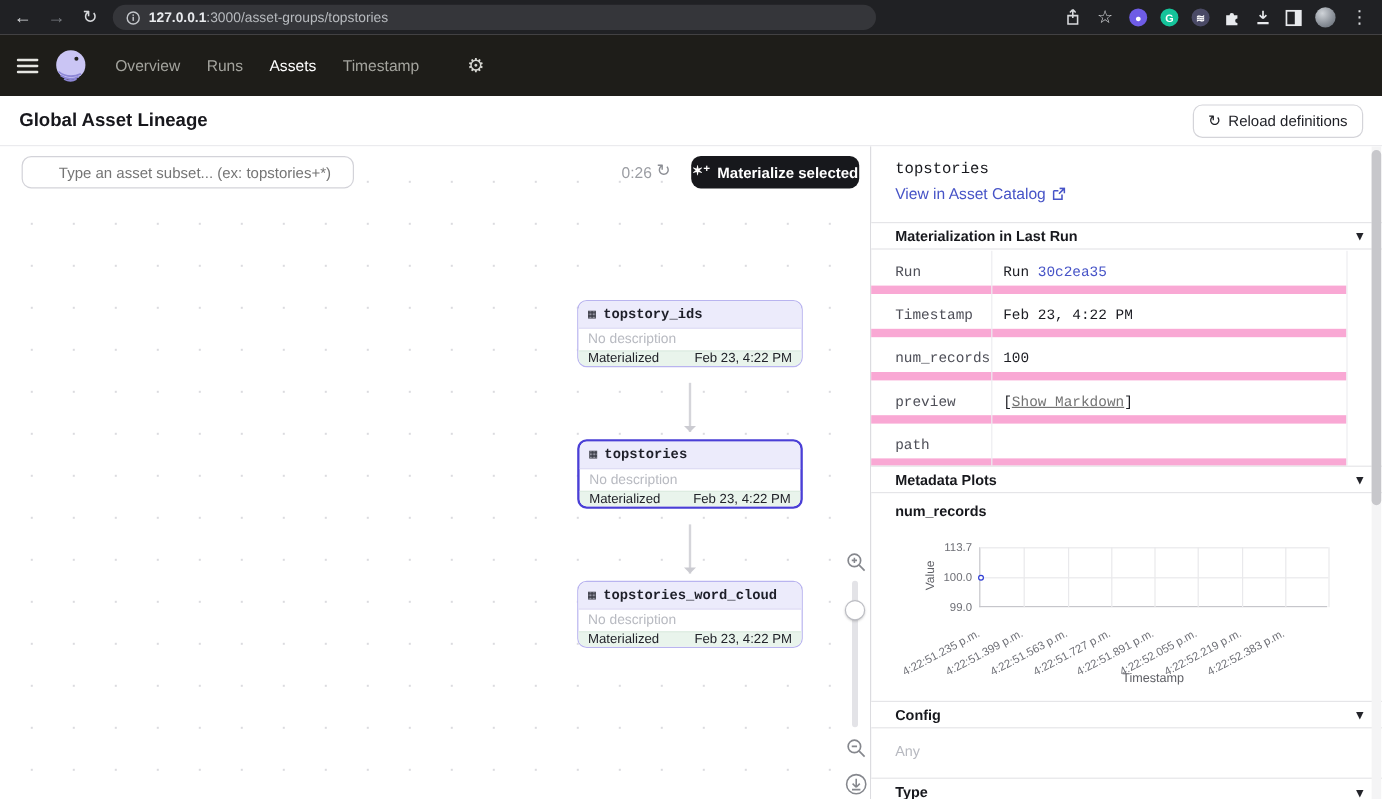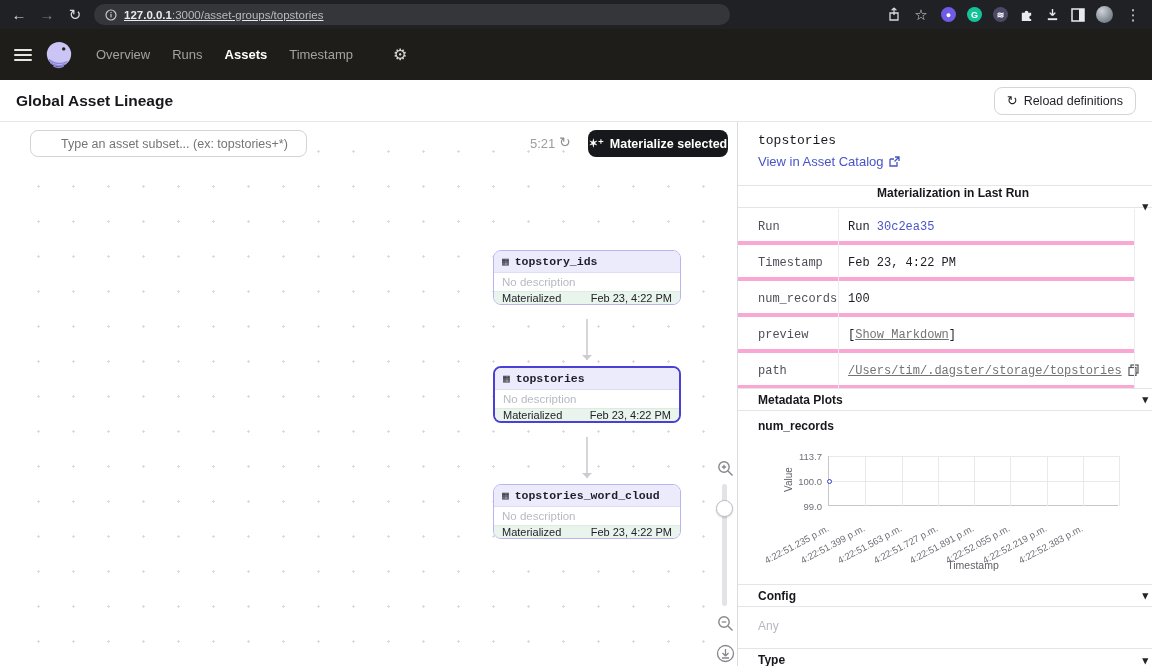--- a/index.html
+++ b/index.html
@@ -7,55 +7,55 @@
   .screen { position:relative; width:1152px; height:666px; background:#fff; overflow:hidden;
             font-family:"Liberation Sans", sans-serif; }
 
   
   .browser-bar { position:absolute; left:0; top:0; width:1152px; height:29px; background:#202124;
                  display:flex; align-items:center; padding:0 10px; gap:10px; }
   .bicon { color:#d7d9dc; font-size:15px; line-height:1; width:18px; text-align:center; cursor:pointer; }
   .bicon.dim { color:#797d82; }
   .url-pill { height:21px; flex:0 0 636px; background:#35363a; border-radius:11px; display:flex;
               align-items:center; gap:7px; padding:0 11px; overflow:hidden; }
-  .url-text { font-size:11.5px; color:#e8eaed; font-weight:700; white-space:nowrap;text-decoration:underline; }
+  .url-text { font-size:11.5px; color:#e8eaed; font-weight:700; white-space:nowrap; }
   .url-text .path { color:#b7babe; font-weight:400; }
   .chrome-right { margin-left:auto; display:flex; align-items:center; gap:11px; }
   .ext-dot { width:15px; height:15px; border-radius:50%; display:flex; align-items:center;
              justify-content:center; font-size:9px; color:#fff; font-weight:700; cursor:pointer; }
   .avatar { width:17px; height:17px; border-radius:50%;
             background:radial-gradient(circle at 35% 30%, #cfd3d8 0%, #8d939b 55%, #5d646d 100%); cursor:pointer; }
 
   
   .nav-bar { position:absolute; left:0; top:29px; width:1152px; height:51px; background:#1e1d19;
              display:flex; align-items:center; padding:0 14px; }
   .hamburger { width:18px; display:flex; flex-direction:column; gap:3px; cursor:pointer; margin-right:12px; }
   .hamburger span { display:block; height:2px; background:#e6e6e2; border-radius:1px; }
   .logo { width:30px; height:30px; margin-right:22px; cursor:pointer; }
   .nav-item { color:#a3a39d; font-size:13px; margin-right:22px; cursor:pointer; }
-  .nav-item.active { color:#ffffff; font-weight:700; }
+  .nav-item.active { color:#ffffff; font-weight:400; }
   .search-pill { margin-left:auto; width:146px; height:26px; background:#343231; border-radius:13px;
                  display:flex; align-items:center; gap:7px; padding:0 9px; cursor:text; }
   .search-pill .ph { color:#8f8f89; font-size:12.5px; }
   .slash-badge { margin-left:auto; width:24px; height:17px; border-radius:3px;
                  background:repeating-linear-gradient(45deg,#5a5852 0 3px,#4b4a45 3px 6px);
                  color:#d8d8d2; font-size:10px; display:flex; align-items:center; justify-content:center; }
   .gear { color:#d6d6d1; font-size:16px; margin-left:18px; cursor:pointer; }
 
   
   .page-header { position:absolute; left:0; top:80px; width:1152px; height:42px; background:#fff;
                  border-bottom:1px solid #e7e7ea; display:flex; align-items:center; padding:0 16px; }
   .page-title { font-size:15.5px; font-weight:700; color:#17171c; }
   .reload-btn { margin-left:auto; height:28px; border:1px solid #d4d4d9; border-radius:8px; background:#fff;
                 display:flex; align-items:center; gap:6px; padding:0 12px; font-size:12.5px; color:#1e1f25;
                 cursor:pointer; }
   .reload-btn .ricon { font-size:13px; }
 
   
-  .main { position:absolute; left:12px; top:122px; width:1016px; height:544px; }
+  .main { position:absolute; left:0; top:122px; width:1016px; height:544px; }
   .canvas { position:absolute; left:0; top:0; width:725px; height:544px; background:#fff;
             background-image:radial-gradient(#dbdbdf 1.1px, transparent 1.3px);
             background-size:35px 35px; background-position:9px 12px; }
   .filter-input { position:absolute; left:18px; top:8px; width:277px; height:27px; border:1px solid #d3d3d9;
                   border-radius:8px; padding:0 10px 0 30px; font-size:12.5px; color:#333; background:#fff;
                   font-family:"Liberation Sans",sans-serif; outline:none; }
   .filter-icon { position:absolute; left:27px; top:15px; }
   .timer { position:absolute; left:518px; top:14px; font-size:13px; color:#9b9da3; }
   .tick-refresh { position:absolute; left:547px; top:12px; color:#8c8e94; font-size:14px; cursor:pointer; }
   .mat-btn { position:absolute; left:576px; top:8px; width:140px; height:27px; background:#17181c; color:#fff;
@@ -86,21 +86,21 @@
   .panel { position:absolute; left:725px; top:0; width:427px; height:544px; background:#fff;
            border-left:1px solid #dcdce0; }
   .asset-name { position:absolute; left:20px; top:11px; font-family:"Liberation Mono",monospace;
                 font-size:13px; color:#17181d; }
   .catalog-link { position:absolute; left:20px; top:32px; color:#4754c7; font-size:13px; display:flex;
                   align-items:center; gap:5px; cursor:pointer; }
   .sec { position:absolute; left:0; width:100%; height:23px; border-top:1px solid #e5e5e8;
          border-bottom:1px solid #e5e5e8; background:#fff; display:flex; align-items:center;
          padding:0 16px 0 20px; font-size:12px; font-weight:700; color:#17181d; cursor:pointer; }
   .sec .chev { margin-left:auto; font-size:11px; color:#23242a; }
-  .mrow { position:absolute; left:0; width:396px; border-bottom:4px solid #f9a8d4; height:36px; }
+  .mrow { position:absolute; left:0; width:396px; border-bottom:7px solid #f9a8d4; height:36px; }
   .mkey { position:absolute; left:20px; top:11px; font-family:"Liberation Mono",monospace; font-size:12px;
           color:#4e4f58; }
   .mval { position:absolute; left:110px; top:11px; font-family:"Liberation Mono",monospace; font-size:12px;
           color:#1c1d23; white-space:nowrap; }
   .vsep { position:absolute; left:100px; top:87px; width:1px; height:179px; background:#ededf0; }
   .vright { position:absolute; left:396px; top:87px; width:1px; height:179px; background:#ededf0; }
   .blue-link { color:#4754c7; cursor:pointer; }
   .ulink { color:#737373; text-decoration:underline; cursor:pointer; }
   .copy-icon { display:inline-block; margin-left:6px; cursor:pointer; vertical-align:-2px; }
   .plot-title { position:absolute; left:20px; top:297px; font-size:12px; font-weight:700; color:#17181d; }
@@ -198,21 +198,21 @@
     </button>
   </div>
 
   <div class="main">
 
     <div class="canvas">
       <svg class="filter-icon" width="13" height="13" viewBox="0 0 13 13">
         <path d="M6.5 1v11M1 6.5h11M2.6 2.6l7.8 7.8M10.4 2.6l-7.8 7.8" stroke="#2a2a30" stroke-width="1.3" stroke-linecap="round"></path>
       </svg>
       <input class="filter-input" placeholder="Type an asset subset... (ex: topstories+*)" style="">
-      <span class="timer">5:21</span>
+      <span class="timer">0:26</span>
       <span class="tick-refresh">↻</span>
       <button class="mat-btn">
         <span class="sparkle">✶⁺</span>
         <span>Materialize selected</span>
       </button>
 
       <div class="node" style="top:128px;">
         <div class="node-header">
           <span class="grid-glyph">▦</span>
           <span>topstory_ids</span>
@@ -271,21 +271,21 @@
     <div class="panel">
       <span class="asset-name">topstories</span>
       <span class="catalog-link">
         <span>View in Asset Catalog</span>
         <svg width="11" height="11" viewBox="0 0 11 11">
           <path d="M1 3h4M1 3v7h7V6" stroke="#4754c7" stroke-width="1.3" fill="none"></path>
           <path d="M6 1h4v4M10 1L5.5 5.5" stroke="#4754c7" stroke-width="1.3" fill="none"></path>
         </svg>
       </span>
 
-      <div class="sec" style="top:63px;flex-direction:column;">
+      <div class="sec" style="top:63px;">
         <span>Materialization in Last Run</span>
         <span class="chev">▾</span>
       </div>
 
       <div class="mrow" style="top:87px;">
         <span class="mkey">Run</span>
         <span class="mval"><span>Run </span><span class="blue-link">30c2ea35</span></span>
       </div>
       <div class="mrow" style="top:123px;">
         <span class="mkey">Timestamp</span>
@@ -294,24 +294,20 @@
       <div class="mrow" style="top:159px;">
         <span class="mkey">num_records</span>
         <span class="mval">100</span>
       </div>
       <div class="mrow" style="top:195px;">
         <span class="mkey">preview</span>
         <span class="mval"><span>[</span><span class="ulink">Show Markdown</span><span>]</span></span>
       </div>
       <div class="mrow" style="top:231px;">
         <span class="mkey">path</span>
-        <span class="mval"><span class="ulink">/Users/tim/.dagster/storage/topstories</span><svg class="copy-icon" width="11" height="12" viewBox="0 0 11 12">
-              <rect x="3" y="1" width="7" height="8" fill="none" stroke="#55565e" stroke-width="1.2"></rect>
-              <rect x="1" y="3.5" width="7" height="8" fill="#fff" stroke="#55565e" stroke-width="1.2"></rect>
-            </svg></span>
       </div>
       <div class="vsep"></div>
       <div class="vright"></div>
 
       <div class="sec" style="top:266px;">
         <span>Metadata Plots</span>
         <span class="chev">▾</span>
       </div>
 
       <span class="plot-title">num_records</span>

